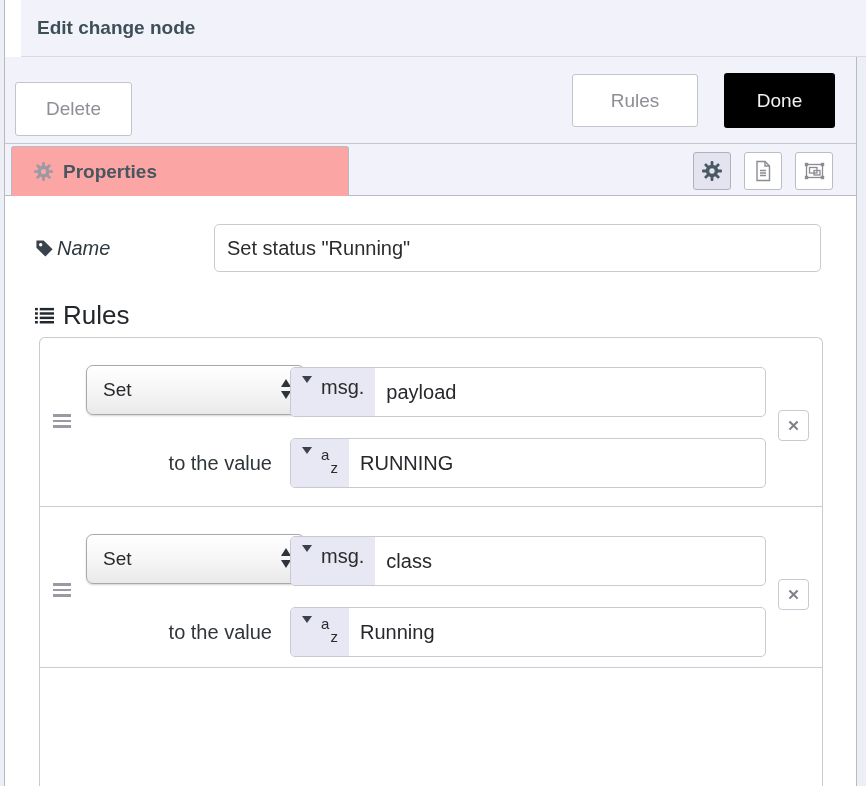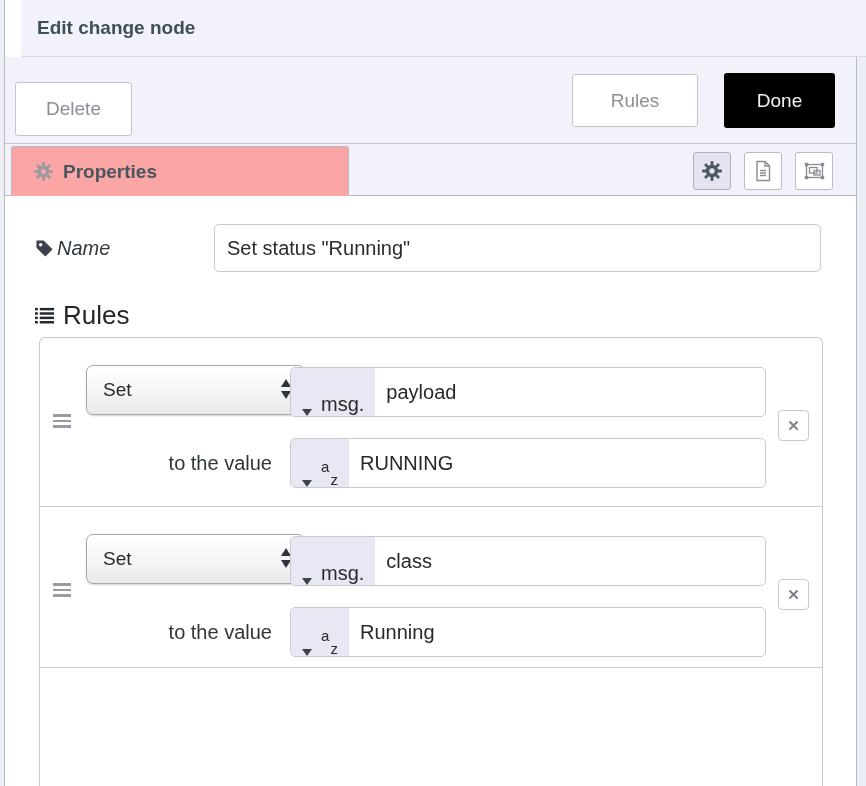--- a/index.html
+++ b/index.html
@@ -65,21 +65,21 @@
          display:flex; align-items:center; padding:0 16px; font-size:19px; color:#26282b; }
   .sel-arrows { position:absolute; right:13px; top:13px; display:flex; flex-direction:column; gap:4px; }
   .tri-up { width:0; height:0; border-left:5.5px solid transparent; border-right:5.5px solid transparent;
             border-bottom:8px solid #2f343a; }
   .tri-down { width:0; height:0; border-left:5.5px solid transparent; border-right:5.5px solid transparent;
               border-top:8px solid #2f343a; }
 
   .ti { position:absolute; left:250px; width:476px; height:50px; border:1px solid #c9c9cf;
         border-radius:5px; overflow:hidden; display:flex; background:#fff; }
   .ti-prop { top:29px; } .ti-val { top:100px; }
-  .ti-prefix { display:flex; align-items:flex-end; gap:9px; padding:0 11px;
+  .ti-prefix { display:flex; align-items:flex-start; gap:9px; padding:8px 11px;
                cursor:pointer; flex:none; }
   .caret { width:0; height:0; border-left:5.5px solid transparent; border-right:5.5px solid transparent;
            border-top:7px solid #3c424a; }
   .ti-prefix-label { font-size:20px; color:#2b2b2b; }
   .ti-text { flex:1; display:flex; align-items:center; padding-left:11px; font-size:20px;
              color:#26282b; cursor:text; }
   .az { position:relative; width:17px; height:28px; font-size:15px; color:#2b2b2b; }
   .az .a { position:absolute; left:0; top:-1px; }
   .az .z { position:absolute; right:0; bottom:-1px; }
 

